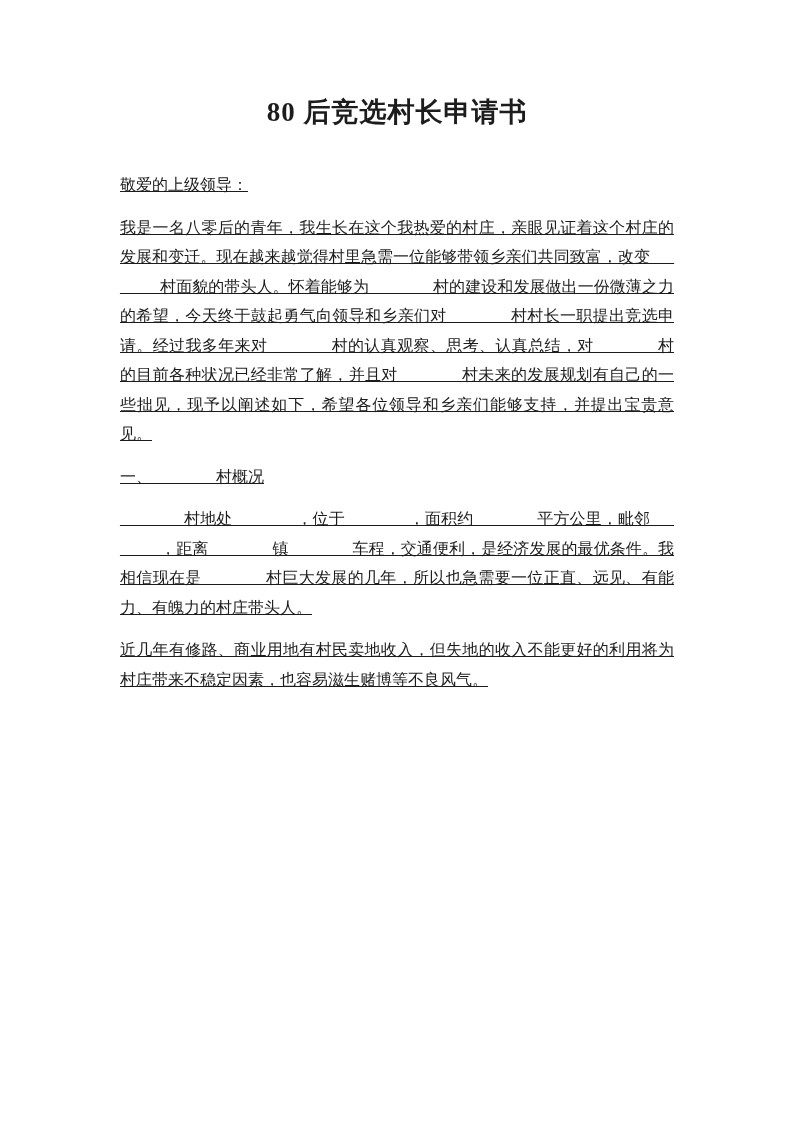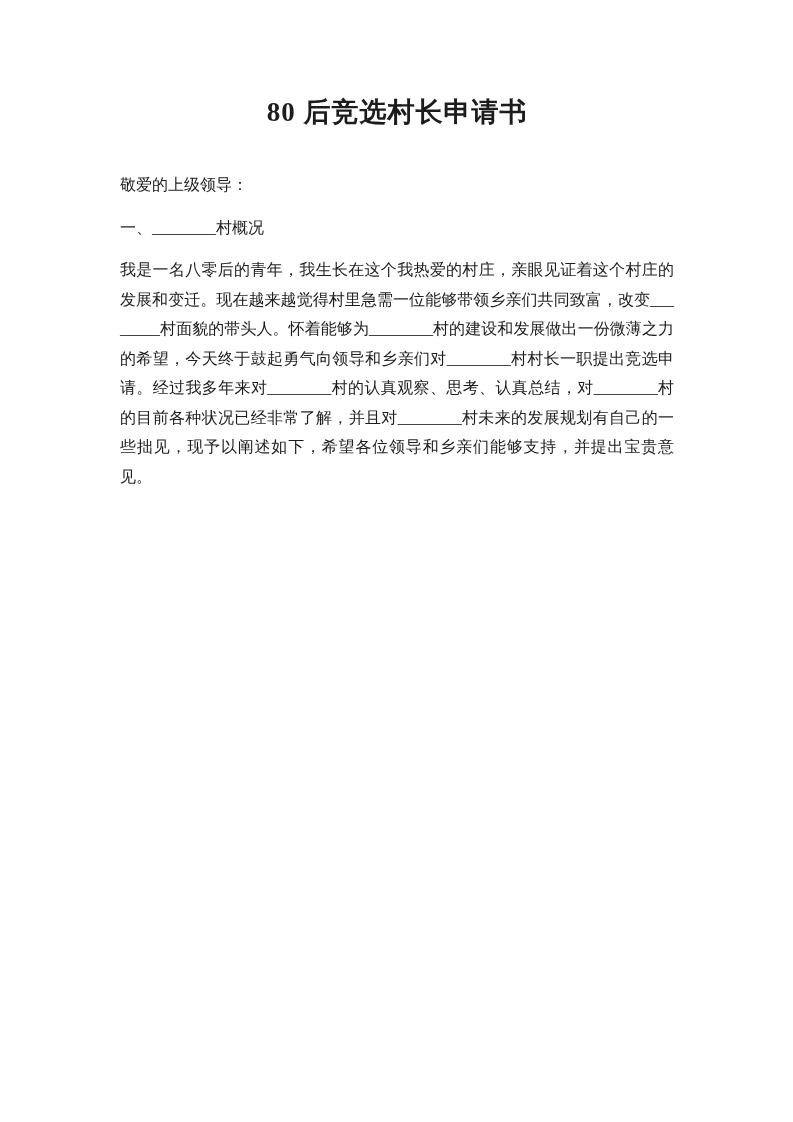--- a/index.html
+++ b/index.html
@@ -28,37 +28,40 @@
     margin: 0 0 40px 0;
     letter-spacing: 1px;
     white-space: nowrap;
   }
   .para {
     margin: 0 0 13px 0;
     line-height: 29.5px;
     text-align: justify;
     text-justify: inter-ideograph;
     word-break: break-all;
+    text-decoration: underline;
   }
   .para.no-justify {
     text-align: left;
   }
 </style>
 </head>
 <body>
 
 <div class="page">
 
   <h1 class="doc-title">80 后竞选村长申请书</h1>
 
   <p class="para no-justify">敬爱的上级领导：</p>
 
 
+  <p class="para">我是一名八零后的青年，我生长在这个我热爱的村庄，亲眼见证着这个村庄的发展和变迁。现在越来越觉得村里急需一位能够带领乡亲们共同致富，改变________村面貌的带头人。怀着能够为________村的建设和发展做出一份微薄之力的希望，今天终于鼓起勇气向领导和乡亲们对________村村长一职提出竞选申请。经过我多年来对________村的认真观察、思考、认真总结，对________村的目前各种状况已经非常了解，并且对________村未来的发展规划有自己的一些拙见，现予以阐述如下，希望各位领导和乡亲们能够支持，并提出宝贵意见。</p>
+
   <p class="para no-justify">一、________村概况</p>
 
-  <p class="para">我是一名八零后的青年，我生长在这个我热爱的村庄，亲眼见证着这个村庄的发展和变迁。现在越来越觉得村里急需一位能够带领乡亲们共同致富，改变________村面貌的带头人。怀着能够为________村的建设和发展做出一份微薄之力的希望，今天终于鼓起勇气向领导和乡亲们对________村村长一职提出竞选申请。经过我多年来对________村的认真观察、思考、认真总结，对________村的目前各种状况已经非常了解，并且对________村未来的发展规划有自己的一些拙见，现予以阐述如下，希望各位领导和乡亲们能够支持，并提出宝贵意见。</p>
+  <p class="para">________村地处________，位于________，面积约________平方公里，毗邻________，距离________镇________车程，交通便利，是经济发展的最优条件。我相信现在是________村巨大发展的几年，所以也急需要一位正直、远见、有能力、有魄力的村庄带头人。</p>
 
 
 
-
+  <p class="para">近几年有修路、商业用地有村民卖地收入，但失地的收入不能更好的利用将为村庄带来不稳定因素，也容易滋生赌博等不良风气。</p>
 
 
 </div>
 
 </body></html>

